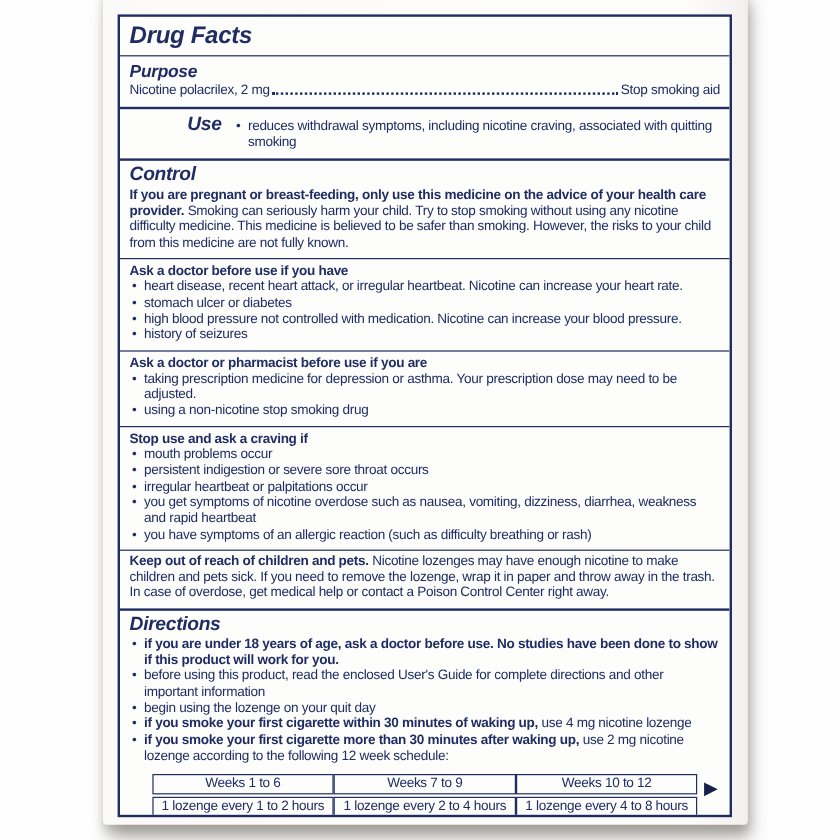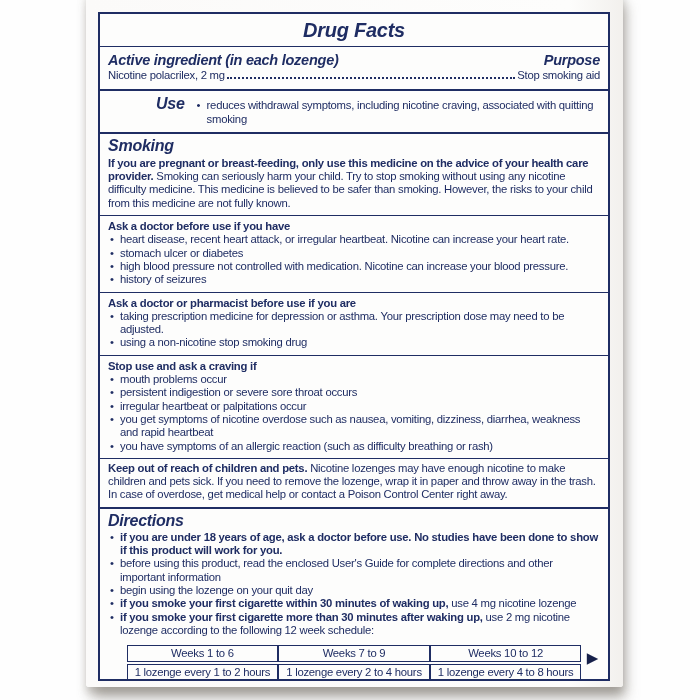--- a/index.html
+++ b/index.html
@@ -34,21 +34,21 @@
     overflow: hidden;
   }
 
   hr { border: none; margin: 2px 0; }
   hr.thin  { border-top: 1.3px solid #1f2d63; }
   hr.thick { border-top: 2.6px solid #1f2d63; }
 
   .title {
     margin: 0; padding: 5px 8px 3px;
     font-style: italic; font-weight: 700;
-    font-size: 20px; line-height: 22px; text-align: center;
+    font-size: 20px; line-height: 22px;
   }
   .sec-head {
     margin: 0; padding: 1px 8px 1px;
     font-style: italic; font-weight: 700;
     font-size: 16px; line-height: 18px;
   }
   .ai-head {
     display: flex; justify-content: space-between; align-items: baseline;
     padding: 3px 8px 1px;
     font-style: italic; font-weight: 700;
@@ -109,39 +109,38 @@
 <body>
 
 <div class="stage">
   <div class="package">
     <div class="panel">
 
       <h1 class="title">Drug Facts</h1>
       <hr class="thin">
 
       <div class="ai-head">
-        <span>Active ingredient (in each lozenge)</span>
         <span>Purpose</span>
       </div>
       <div class="leader-row">
         <span>Nicotine polacrilex, 2 mg</span>
         <span class="leader"></span>
         <span>Stop smoking aid</span>
       </div>
 
       <hr class="thick">
 
       <div class="use-row">
         <span class="use-head">Use</span>
         <span class="bulleted">reduces withdrawal symptoms, including nicotine craving, associated with quitting smoking</span>
       </div>
 
       <hr class="thick">
 
-      <h2 class="sec-head">Smoking</h2>
+      <h2 class="sec-head">Control</h2>
       <p class="body"><b>If you are pregnant or breast-feeding, only use this medicine on the advice of your health care provider.</b><span> Smoking can seriously harm your child. Try to stop smoking without using any nicotine difficulty medicine. This medicine is believed to be safer than smoking. However, the risks to your child from this medicine are not fully known.</span></p>
 
       <hr class="thin">
 
       <h3 class="sub-head">Ask a doctor before use if you have</h3>
       <ul class="blist">
         <li>heart disease, recent heart attack, or irregular heartbeat. Nicotine can increase your heart rate.</li>
         <li>stomach ulcer or diabetes</li>
         <li>high blood pressure not controlled with medication. Nicotine can increase your blood pressure.</li>
         <li>history of seizures</li>

